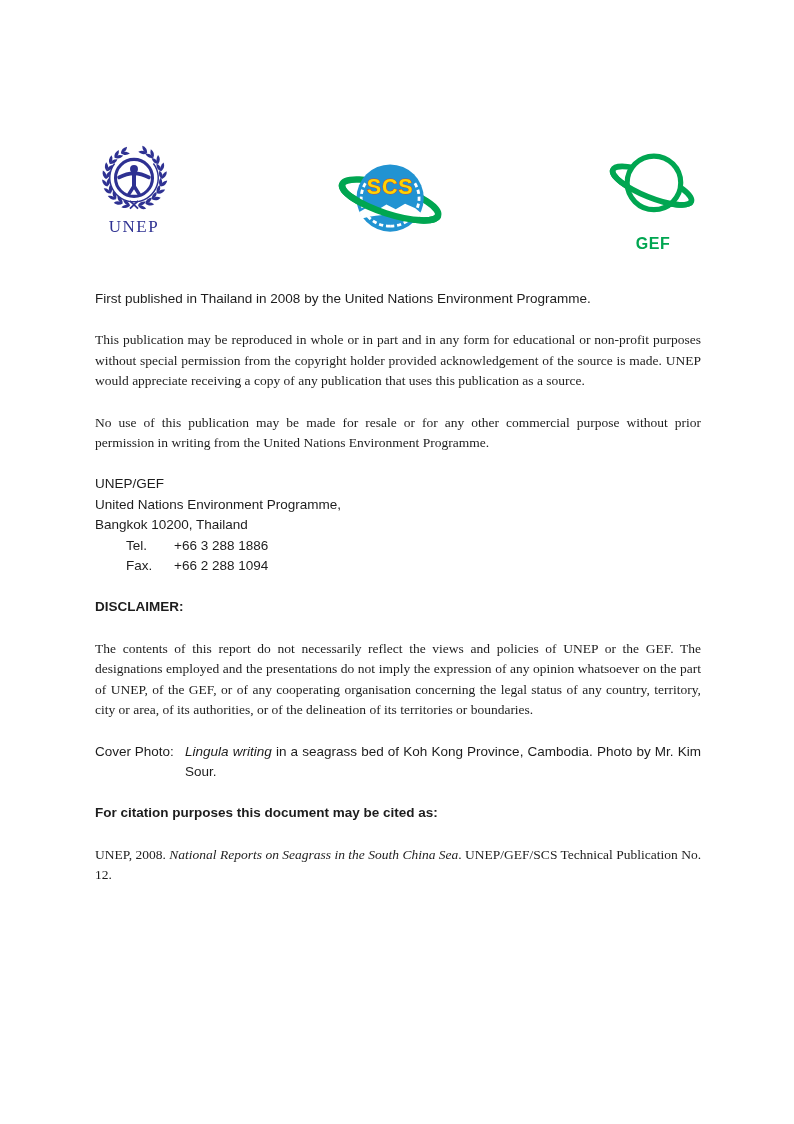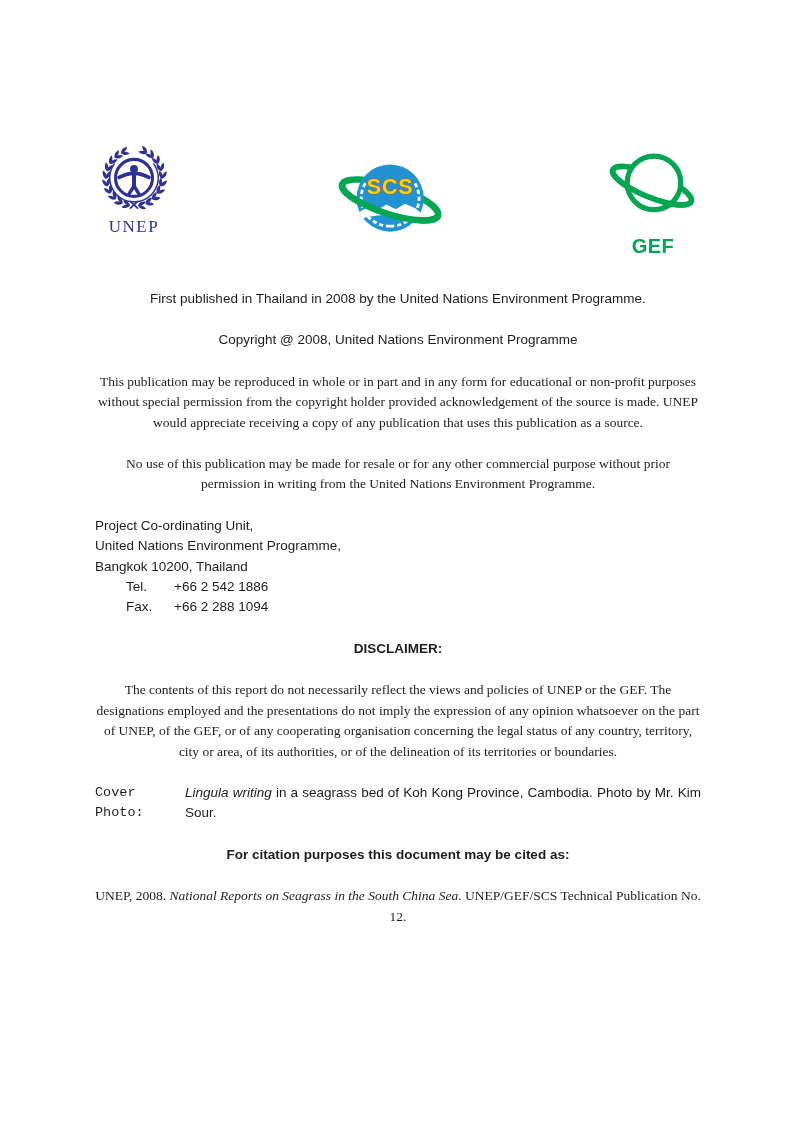--- a/index.html
+++ b/index.html
@@ -21,42 +21,42 @@
   .logo-gef  { left: 606px; top: 147px; width: 94px; }
   .unep-word {
     margin-top: -1px;
     font-family: "Liberation Serif", serif;
     font-size: 17px;
     letter-spacing: 1.5px;
     color: #2e3192;
   }
   .gef-word {
     margin-top: 1px;
-    font-size: 20px;
+    font-size: 16px;
     font-weight: bold;
     letter-spacing: 0.5px;
     color: #00a651;
   }
   
   .content {
     position: absolute;
     top: 289px;
     left: 95px;
     width: 606px;
     font-size: 13.5px;
     line-height: 20.4px;
   }
-  .content p { margin: 0 0 21px 0; text-align: center; }
+  .content p { margin: 0 0 21px 0; }
   .just { text-align: justify; font-family: Liberation Serif, serif; }
   .bold { font-weight: bold; }
   .addr { margin: 0 0 21px 0; }
   .addr > div { line-height: 20.4px; }
   .contact-label { display: inline-block; width: 48px; margin-left: 31px; }
   .cover-row { display: flex; margin: 0 0 21px 0; }
-  .cover-label { width: 90px; flex: none; font-family: Liberation Mono, monospace; }
+  .cover-label { width: 90px; flex: none; }
   .cover-text { flex: 1; text-align: justify; }
   sup { font-size: 8.5px; vertical-align: super; line-height: 0; }
   svg text { font-family: "Liberation Sans", sans-serif; font-weight: bold; }
 </style>
 </head>
 <body>
 
 <div class="page">
 
   <div>
@@ -158,31 +158,30 @@
         </g>
       </svg>
       <div class="gef-word">GEF</div>
     </div>
   </div>
 
   <div class="content">
 
     <p>First published in Thailand in 2008 by the United Nations Environment Programme.</p>
 
-    <p>Copyright @ 2008, United Nations Environment Programme</p>
 
     <p class="just">This publication may be reproduced in whole or in part and in any form for educational or non-profit purposes without special permission from the copyright holder provided acknowledgement of the source is made. UNEP would appreciate receiving a copy of any publication that uses this publication as a source.</p>
 
     <p class="just">No use of this publication may be made for resale or for any other commercial purpose without prior permission in writing from the United Nations Environment Programme.</p>
 
     <div class="addr">
-      <div>Project Co-ordinating Unit,</div>
+      <div>UNEP/GEF</div>
       <div>United Nations Environment Programme,</div>
       <div>Bangkok 10200, Thailand</div>
-      <div><span class="contact-label">Tel.</span><span>+66 2 542 1886</span></div>
+      <div><span class="contact-label">Tel.</span><span>+66 3 288 1886</span></div>
       <div><span class="contact-label">Fax.</span><span>+66 2 288 1094</span></div>
     </div>
 
     <p class="bold">DISCLAIMER:</p>
 
     <p class="just">The contents of this report do not necessarily reflect the views and policies of UNEP or the GEF. The designations employed and the presentations do not imply the expression of any opinion whatsoever on the part of UNEP, of the GEF, or of any cooperating organisation concerning the legal status of any country, territory, city or area, of its authorities, or of the delineation of its territories or boundaries.</p>
 
     <div class="cover-row">
       <div class="cover-label">Cover Photo:</div>
       <div class="cover-text"><i>Lingula writing</i><span> in a seagrass bed of Koh Kong Province, Cambodia. Photo by Mr. Kim Sour.</span></div>

